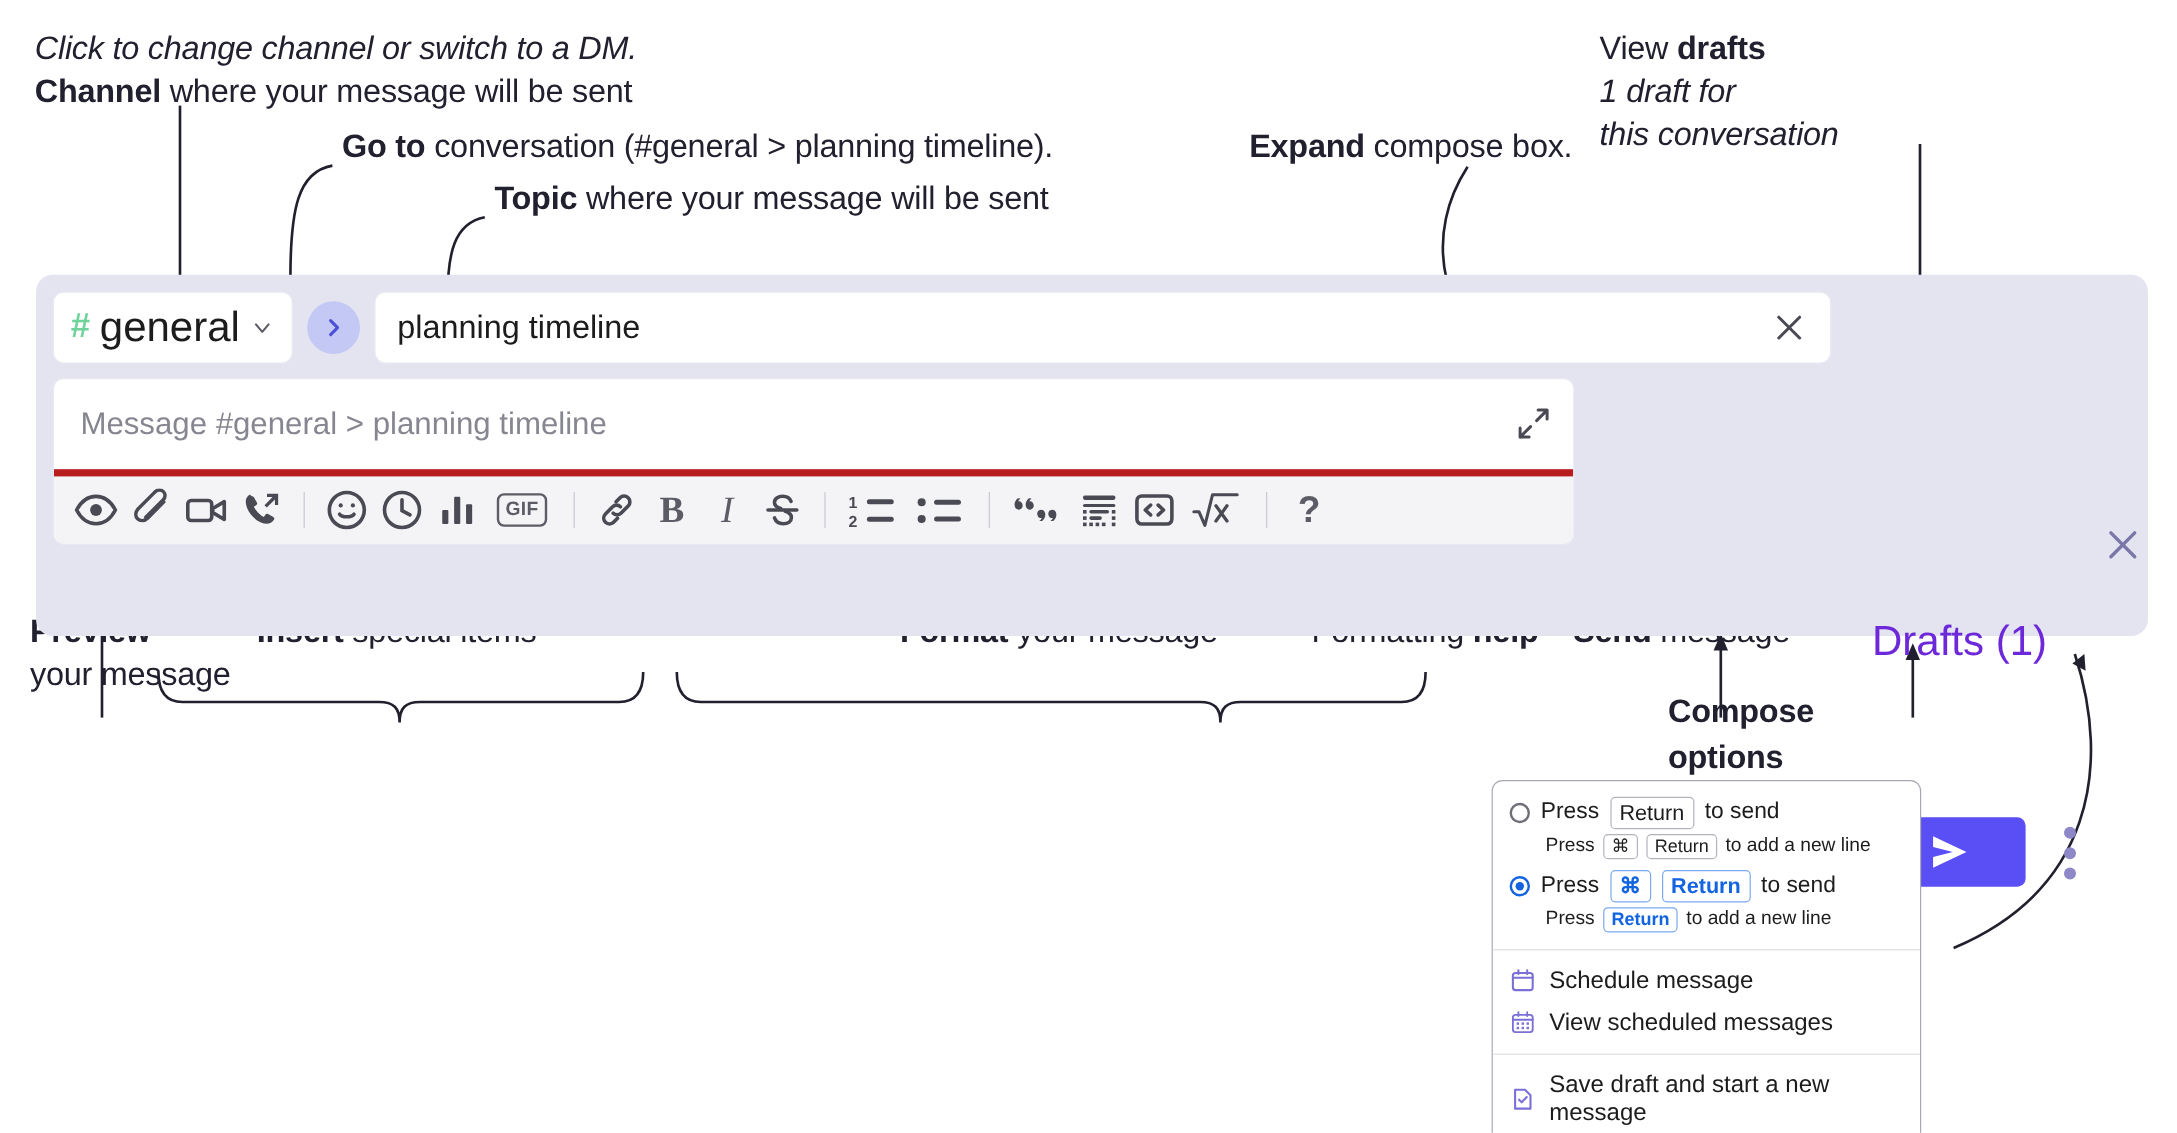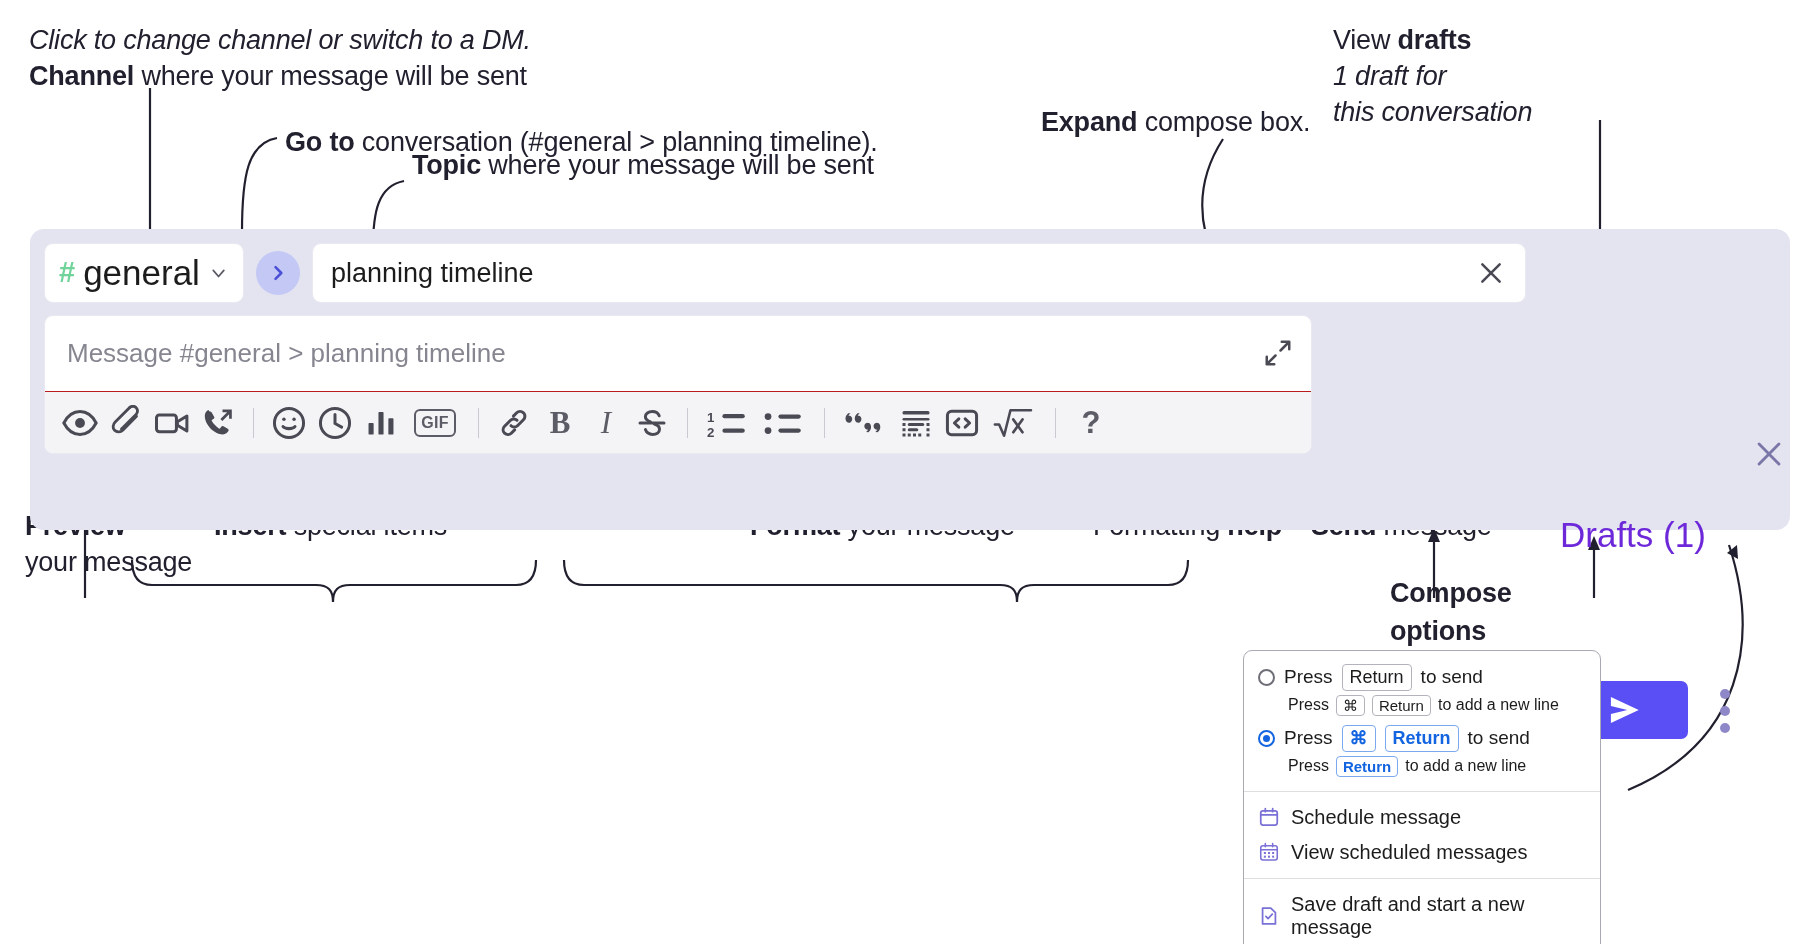--- a/index.html
+++ b/index.html
@@ -60,21 +60,21 @@
   #message-box{
     margin-top:12px;background:#fff;border-radius:9px;border:1px solid #e9e9f2;
     box-sizing:border-box;width:1268px;
     position:relative;overflow:hidden;
   }
   #message-placeholder{
     font-size:26px;color:#868691;padding:22px 0 0 22px;height:75px;box-sizing:border-box;
   }
   #expand-btn{position:absolute;right:18px;top:22px;}
   #toolbar{
-    background:#f4f4f7;border-top:1px solid #b91c1c;
+    background:#f4f4f7;border-top:6px solid #b91c1c;
     height:62px;display:flex;align-items:center;padding:0 12px;box-sizing:border-box;
     gap:0px;
   }
   .tb{
     width:46px;height:46px;display:flex;align-items:center;justify-content:center;
     color:#5c5c66;flex:0 0 auto;
   }
   .tb-sep{width:1px;height:30px;background:#c9c9d1;margin:0 12px;flex:0 0 auto;}
   .gifbox{
     border:2.5px solid #5c5c66;border-radius:6px;font-size:16px;font-weight:700;
@@ -163,21 +163,21 @@
     <path d="M1428,542 L1440,542 L1434,528 Z"></path>
     <path d="M1727,553 L1737,545 L1738,559 Z"></path>
   </g>
 </svg>
 
 <div class="ann" style="left:29px;top:22px;">
   <div><i>Click to change channel or switch to a DM.</i></div>
   <div><b>Channel</b><span> where your message will be sent</span></div>
 </div>
 
-<div class="ann" style="left:285px;top:104px;margin-top:20px;">
+<div class="ann" style="left:285px;top:104px;">
   <b>Go to</b><span> conversation (#general &gt; planning timeline).</span>
 </div>
 
 <div class="ann" style="left:412px;top:147px;">
   <b>Topic</b><span> where your message will be sent</span>
 </div>
 
 <div class="ann" style="left:1041px;top:104px;">
   <b>Expand</b><span> compose box.</span>
 </div>

